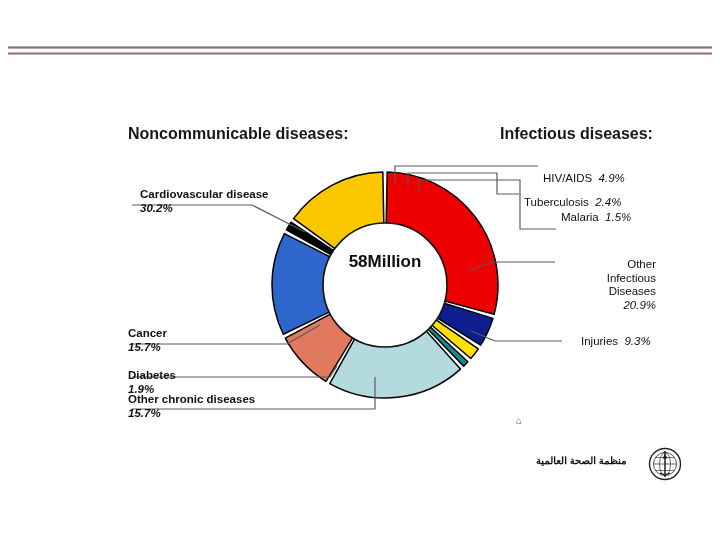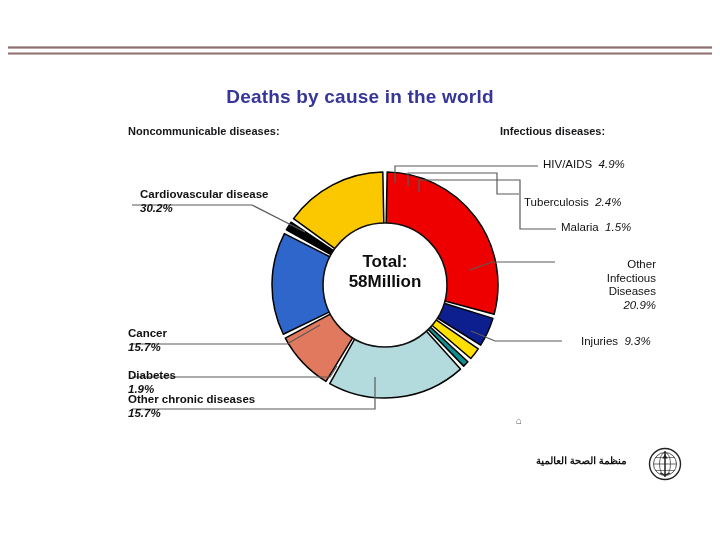--- a/index.html
+++ b/index.html
@@ -17,42 +17,42 @@
   .rule-a{top:46px;height:3px;background:linear-gradient(to bottom,#cfc3c3 0,#8d6f70 50%,#cfc3c3 100%);}
   .rule-b{top:52px;height:3px;background:linear-gradient(to bottom,#e2d8d8 0,#7e5f60 60%,#f3ece6 100%);}
 
   
   .title{
     position:absolute;left:0;top:86px;width:720px;text-align:center;
     font-size:19px;font-weight:bold;color:#363699;letter-spacing:.2px;
   }
 
   
-  .hdr{position:absolute;font-size:11px;font-weight:bold;color:#17171a;}
+  .hdr{position:absolute;font-size:16px;font-weight:bold;color:#17171a;}
   .hdr-left{left:128px;top:125px;}
   .hdr-right{left:500px;top:125px;}
 
   
   .lbl{position:absolute;font-size:11.5px;color:#111;line-height:13.5px;}
   .lbl .nm{font-weight:bold;}
   .lbl .pc{font-style:italic;font-weight:bold;}
   .lbl-r{font-size:11.5px;color:#111;position:absolute;line-height:13.5px;}
   .lbl-r .nm{font-weight:normal;}
   .lbl-r .pc{font-style:italic;}
 
   
   #lbl-cvd{left:140px;top:188px;}
   #lbl-cancer{left:128px;top:327px;}
   #lbl-diab{left:128px;top:341px;margin-top:28px;}
   #lbl-chronic{left:128px;top:393px;}
 
   
-  #lbl-hiv{left:543px;top:158px;}
+  #lbl-hiv{left:543px;top:172px;}
   #lbl-tb{left:524px;top:196px;}
-  #lbl-mal{left:561px;top:221px;}
+  #lbl-mal{left:561px;top:211px;}
   #lbl-oid{left:560px;top:258px;width:96px;text-align:right;}
   #lbl-inj{left:567px;top:335px;margin-left:14px;}
 
   
   svg.layer{position:absolute;left:0;top:0;width:720px;height:540px;}
 
   
   .center-txt{
     position:absolute;left:330px;top:252px;width:110px;text-align:center;
     font-size:17px;font-weight:bold;color:#0d0d0d;line-height:20px;
@@ -67,42 +67,40 @@
   .artifact{position:absolute;left:516px;top:415px;font-size:10px;color:#555;letter-spacing:-1px;}
 </style>
 </head>
 <body>
 
 <div id="slide">
 
   <div class="rule rule-a"></div>
   <div class="rule rule-b"></div>
 
-  <div class="title">Deaths by cause in the world</div>
 
   <div class="hdr hdr-left">Noncommunicable diseases:</div>
   <div class="hdr hdr-right">Infectious diseases:</div>
 
   <svg class="layer" viewBox="0 0 720 540">
     <g id="slices">
         <path d="M387.16931099116493 172.0208245302542 A113 113 0 0 1 494.1657866129224 314.18614454123554 L443.9495247709781 300.7605180522672 A61.02 61.02 0 0 0 386.1714279352291 223.99124524633726 Z" fill="#ef0000" stroke="#000000" stroke-width="1.5" stroke-linejoin="round"></path>
         <path d="M492.9649301584387 318.35526728844275 A113 113 0 0 1 480.64289039592825 345.17838080833064 L436.64716081380124 317.49632563649857 A61.02 61.02 0 0 0 443.3010622855569 303.0118443357591 Z" fill="#0d1f8f" stroke="#000000" stroke-width="1.5" stroke-linejoin="round"></path>
         <path d="M478.26227739731036 348.80554532849897 A113 113 0 0 1 470.78826577607566 358.5484429144044 L431.3256635190809 324.7161591737784 A61.02 61.02 0 0 0 435.3616297945476 319.45499447738945 Z" fill="#ffe000" stroke="#000000" stroke-width="1.5" stroke-linejoin="round"></path>
         <path d="M467.9016690679283 361.78745513266927 A113 113 0 0 1 463.6726829015444 366.1147888185196 L427.483248766834 328.8019859620006 A61.02 61.02 0 0 0 429.7669012966813 326.4652257716414 Z" fill="#0f9090" stroke="#000000" stroke-width="1.5" stroke-linejoin="round"></path>
         <path d="M460.50087553070546 369.07507237045303 A113 113 0 0 1 329.7333454609575 383.56265467235613 L355.15600654891705 338.2238335230723 A61.02 61.02 0 0 0 425.77047278658097 330.40053908004467 Z" fill="#b3dadd" stroke="#000000" stroke-width="1.5" stroke-linejoin="round"></path>
         <path d="M325.99047723433654 381.3684399737209 A113 113 0 0 1 285.278910673906 338.14794768960684 L331.15061176390924 313.6998917523877 A61.02 61.02 0 0 0 353.13485770654177 337.03895758580927 Z" fill="#e0795e" stroke="#000000" stroke-width="1.5" stroke-linejoin="round"></path>
         <path d="M283.3121801830612 334.28069907050605 A113 113 0 0 1 284.3928085205767 233.54912029301482 L330.67211660111144 257.21652495822804 A61.02 61.02 0 0 0 330.088577298853 311.6115774980733 Z" fill="#2f66cc" stroke="#000000" stroke-width="1.5" stroke-linejoin="round"></path>
         <path d="M286.44205097796635 229.72495423276231 A113 113 0 0 1 291.053288456357 222.20656570838366 L334.2687757664328 251.09154548252718 A61.02 61.02 0 0 0 331.77870752810185 255.15147528569165 Z" fill="#000000" stroke="#000000" stroke-width="1.5" stroke-linejoin="round"></path>
         <path d="M293.5330374032482 218.64644129118312 A113 113 0 0 1 382.8306890088349 172.0208245302542 L383.8285720647708 223.99124524633726 A61.02 61.02 0 0 0 335.60784019775406 249.16907829723888 Z" fill="#fbc800" stroke="#000000" stroke-width="1.5" stroke-linejoin="round"></path>
       </g>
     <circle cx="385" cy="285" r="62" fill="#ffffff" stroke="#111111" stroke-width="1.6"></circle>
   </svg>
 
   <div class="center-txt">
-    <div>Total:</div>
     <div>58Million</div>
   </div>
 
   <svg class="layer" viewBox="0 0 720 540">
     <g fill="none" stroke="#5a5a5a" stroke-width="1.2">
 
       <path d="M132 205 L252 205 L305 232"></path>
 
       <path d="M132 344 L287 344 L320 325"></path>
 

